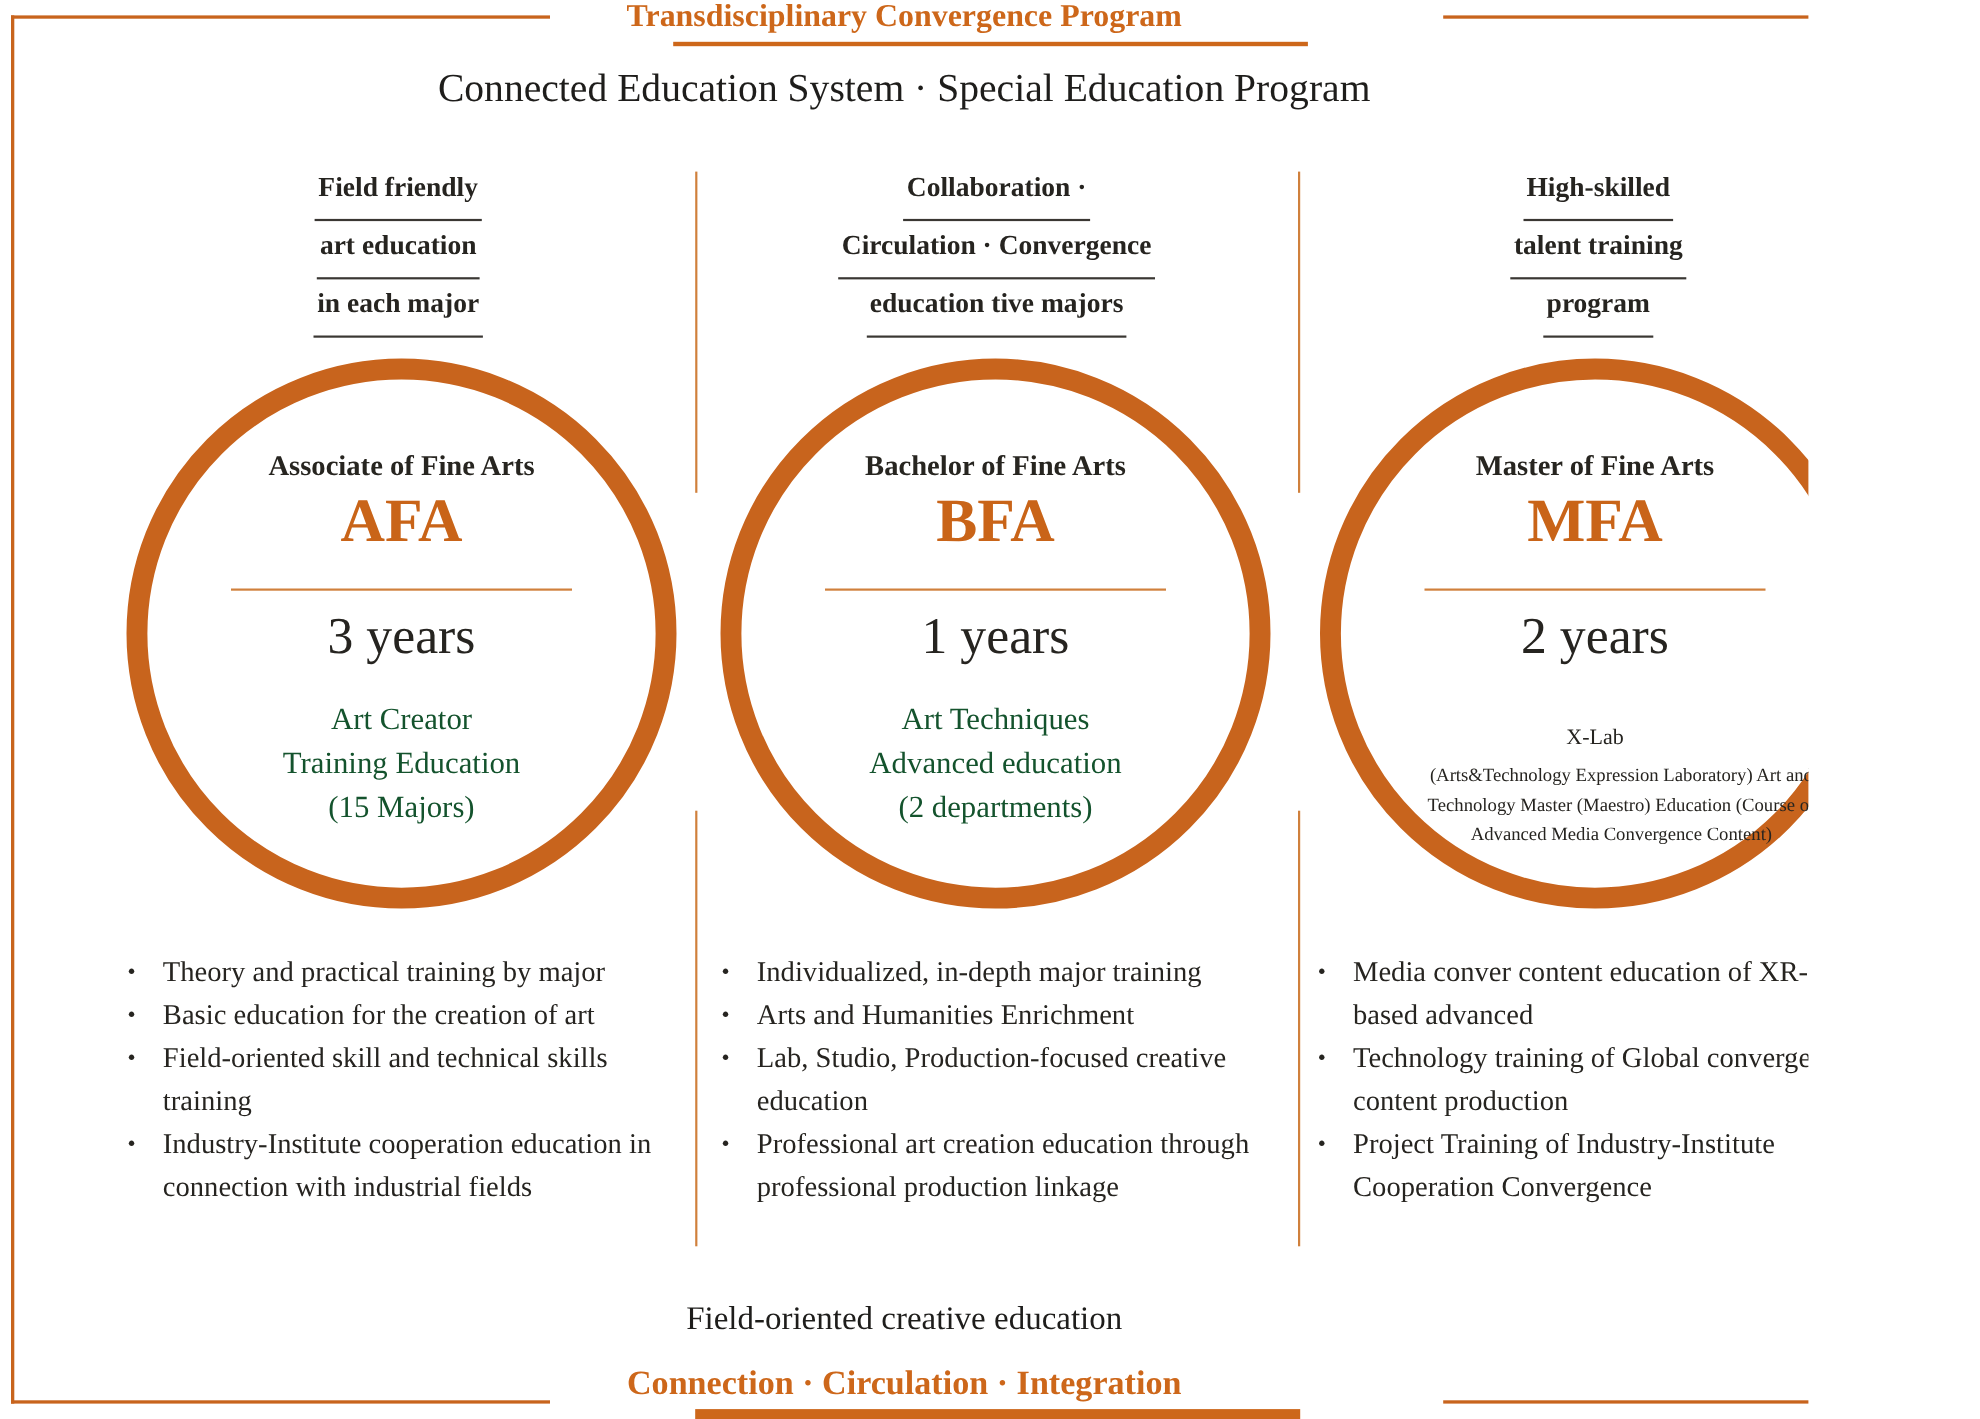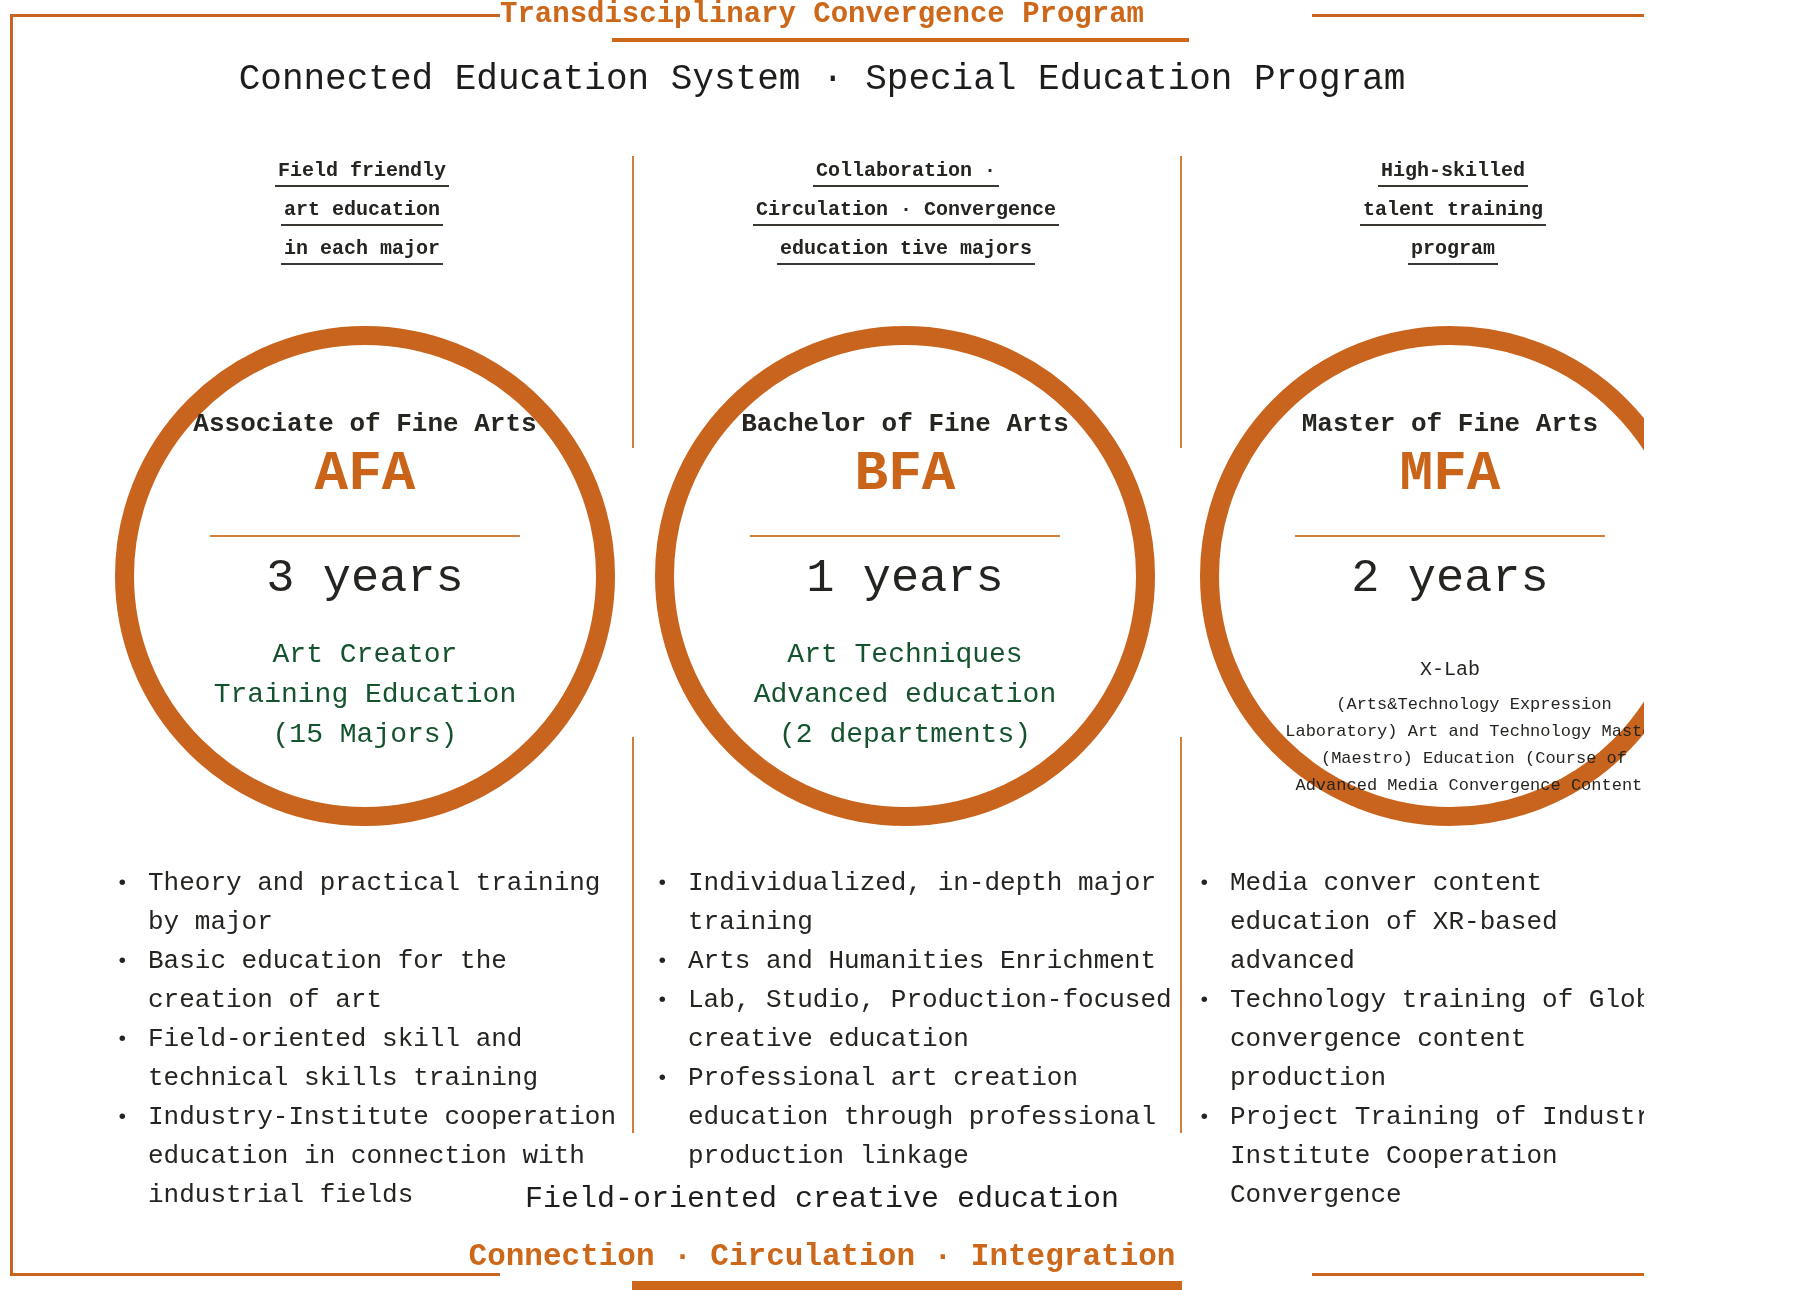--- a/index.html
+++ b/index.html
@@ -1,21 +1,21 @@
 <!DOCTYPE html>
 <html><head>
 <meta charset="utf-8">
 <style>
   html, body { margin: 0; padding: 0; background: #ffffff; }
   .page {
     position: relative;
     width: 1644px;
     height: 1290px;
     background: #ffffff;
-    font-family: Liberation Mono, monospace;
+    font-family: Liberation Serif, serif;
     overflow: hidden;
     color: #262420;
   }
   .abs { position: absolute; }
 
   
   .frame { position: absolute; background: #c8641d; }
   .frame-left   { left: 10px;   top: 14px;   width: 3px;   height: 1262px; }
   .frame-right  { left: 1786px; top: 14px;   width: 3px;   height: 1262px; }
   .frame-top-left     { left: 10px;   top: 14px;   width: 490px; height: 3px; }
@@ -39,23 +39,23 @@
     text-align: center;
     font-size: 36px; line-height: 36px; font-weight: 400;
     color: #1e1d1b;
   }
 
   
   .col-header { position: absolute; top: 156px; width: 440px; text-align: center; }
   .hrow { margin-bottom: 8px; }
   .hrow span {
     display: inline-block;
-    font-size: 20px; font-weight: 600; line-height: 29px;
+    font-size: 25px; font-weight: 600; line-height: 29px;
     color: #262420;
-    padding: 0 3px 0 3px;
+    padding: 0 3px 14px 3px;
     border-bottom: 2px solid #3a3733;
   }
 
   
   .vdiv { position: absolute; width: 2px; background: #d0803c; }
   .vdiv-header { top: 156px; height: 292px; }
   .vdiv-list   { top: 737px; height: 396px; }
   .vdiv-a { left: 632px; }
   .vdiv-b { left: 1180px; }
 

